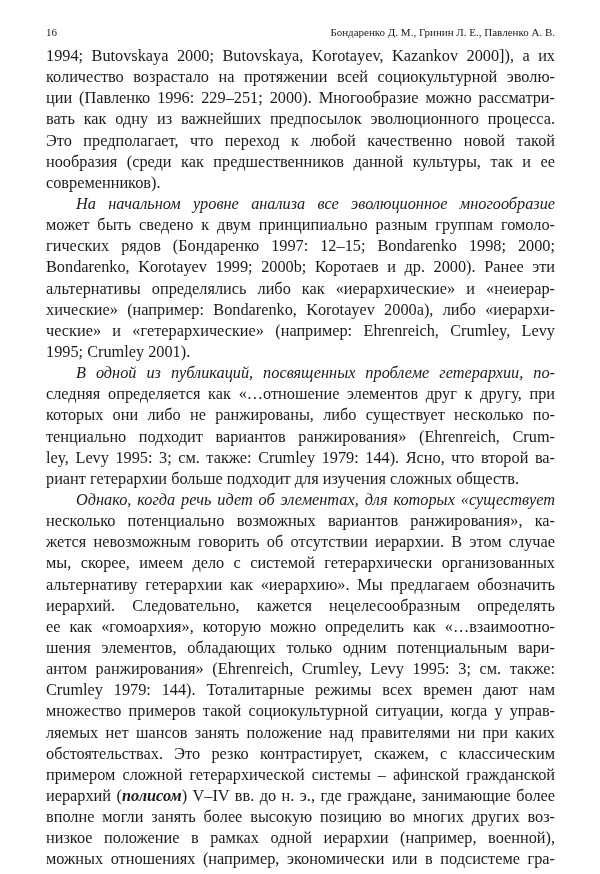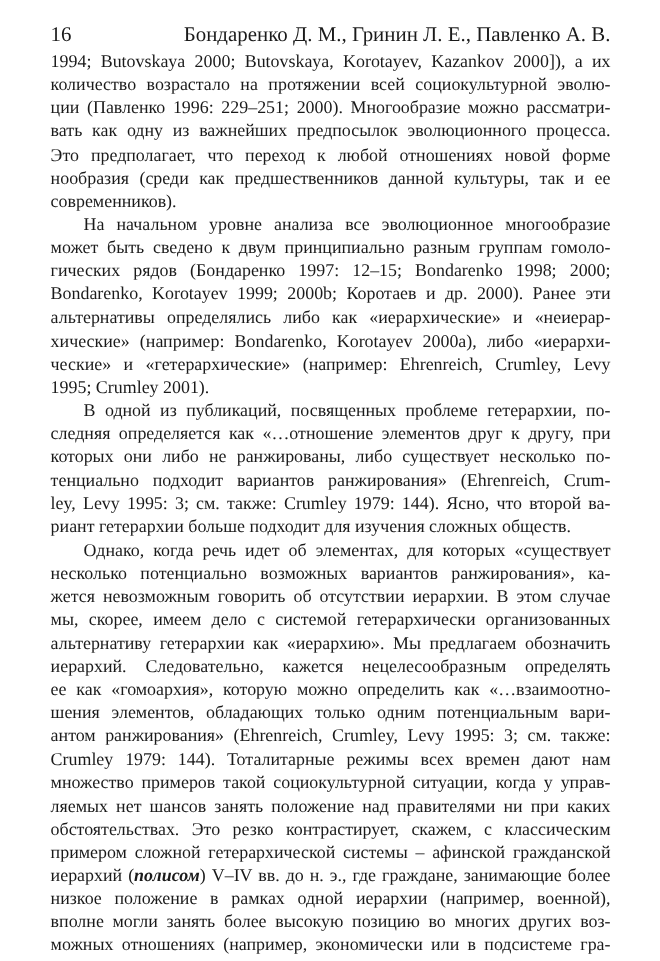--- a/index.html
+++ b/index.html
@@ -1,37 +1,37 @@
 <!DOCTYPE html>
 <html><head>
 <meta charset="utf-8">
 <style>
   html,body{margin:0;padding:0;background:#fff;}
   body{width:600px;height:874px;overflow:hidden;position:relative;}
   .page{position:absolute;left:46px;top:22px;width:509px;font-family:"Liberation Serif",serif;color:#1a1a1a;font-size:16.3px;}
-  .header{display:flex;justify-content:space-between;height:23px;line-height:20px;font-size:19px;}
+  .header{display:flex;justify-content:space-between;height:23px;line-height:20px;font-size:11px;}
   .line{height:21.15px;line-height:21.15px;white-space:nowrap;text-align:justify;text-align-last:justify;}
   .line.last{text-align-last:left;}
-  .line.indent{padding-left:30px;}
+  .line.indent{padding-left:30px;font-style:italic;}
   .it{font-style:italic;font-weight:bold;}
 </style>
 </head>
 <body>
 
 <div class="page">
   <div class="header">
     <span>16</span>
     <span>Бондаренко Д. М., Гринин Л. Е., Павленко А. В.</span>
   </div>
   <div id="body-text">
       <div class="line">1994; Butovskaya 2000; Butovskaya, Korotayev, Kazankov 2000]), а их</div>
       <div class="line">количество возрастало на протяжении всей социокультурной эволю-</div>
       <div class="line">ции (Павленко 1996: 229–251; 2000). Многообразие можно рассматри-</div>
       <div class="line">вать как одну из важнейших предпосылок эволюционного процесса.</div>
-      <div class="line">Это предполагает, что переход к любой отношениях новой форме</div>
+      <div class="line">Это предполагает, что переход к любой качественно новой такой</div>
       <div class="line">нообразия (среди как предшественников данной культуры, так и ее</div>
       <div class="line last">современников).</div>
       <div class="line indent">На начальном уровне анализа все эволюционное многообразие</div>
       <div class="line">может быть сведено к двум принципиально разным группам гомоло-</div>
       <div class="line">гических рядов (Бондаренко 1997: 12–15; Bondarenko 1998; 2000;</div>
       <div class="line">Bondarenko, Korotayev 1999; 2000b; Коротаев и др. 2000). Ранее эти</div>
       <div class="line">альтернативы определялись либо как «иерархические» и «неиерар-</div>
       <div class="line">хические» (например: Bondarenko, Korotayev 2000a), либо «иерархи-</div>
       <div class="line">ческие» и «гетерархические» (например: Ehrenreich, Crumley, Levy</div>
       <div class="line last">1995; Crumley 2001).</div>
@@ -49,17 +49,17 @@
       <div class="line">иерархий. Следовательно, кажется нецелесообразным определять</div>
       <div class="line">ее как «гомоархия», которую можно определить как «…взаимоотно-</div>
       <div class="line">шения элементов, обладающих только одним потенциальным вари-</div>
       <div class="line">антом ранжирования» (Ehrenreich, Crumley, Levy 1995: 3; см. также:</div>
       <div class="line">Crumley 1979: 144). Тоталитарные режимы всех времен дают нам</div>
       <div class="line">множество примеров такой социокультурной ситуации, когда у управ-</div>
       <div class="line">ляемых нет шансов занять положение над правителями ни при каких</div>
       <div class="line">обстоятельствах. Это резко контрастирует, скажем, с классическим</div>
       <div class="line">примером сложной гетерархической системы – афинской гражданской</div>
       <div class="line"><span>иерархий (</span><span class="it">полисом</span><span>) V–IV вв. до н. э., где граждане, занимающие более</span></div>
+      <div class="line">вполне могли занять более высокую позицию во многих других воз-</div>
       <div class="line">низкое положение в рамках одной иерархии (например, военной),</div>
-      <div class="line">вполне могли занять более высокую позицию во многих других воз-</div>
       <div class="line">можных отношениях (например, экономически или в подсистеме гра-</div>
     </div>
 </div>
 
 </body></html>

